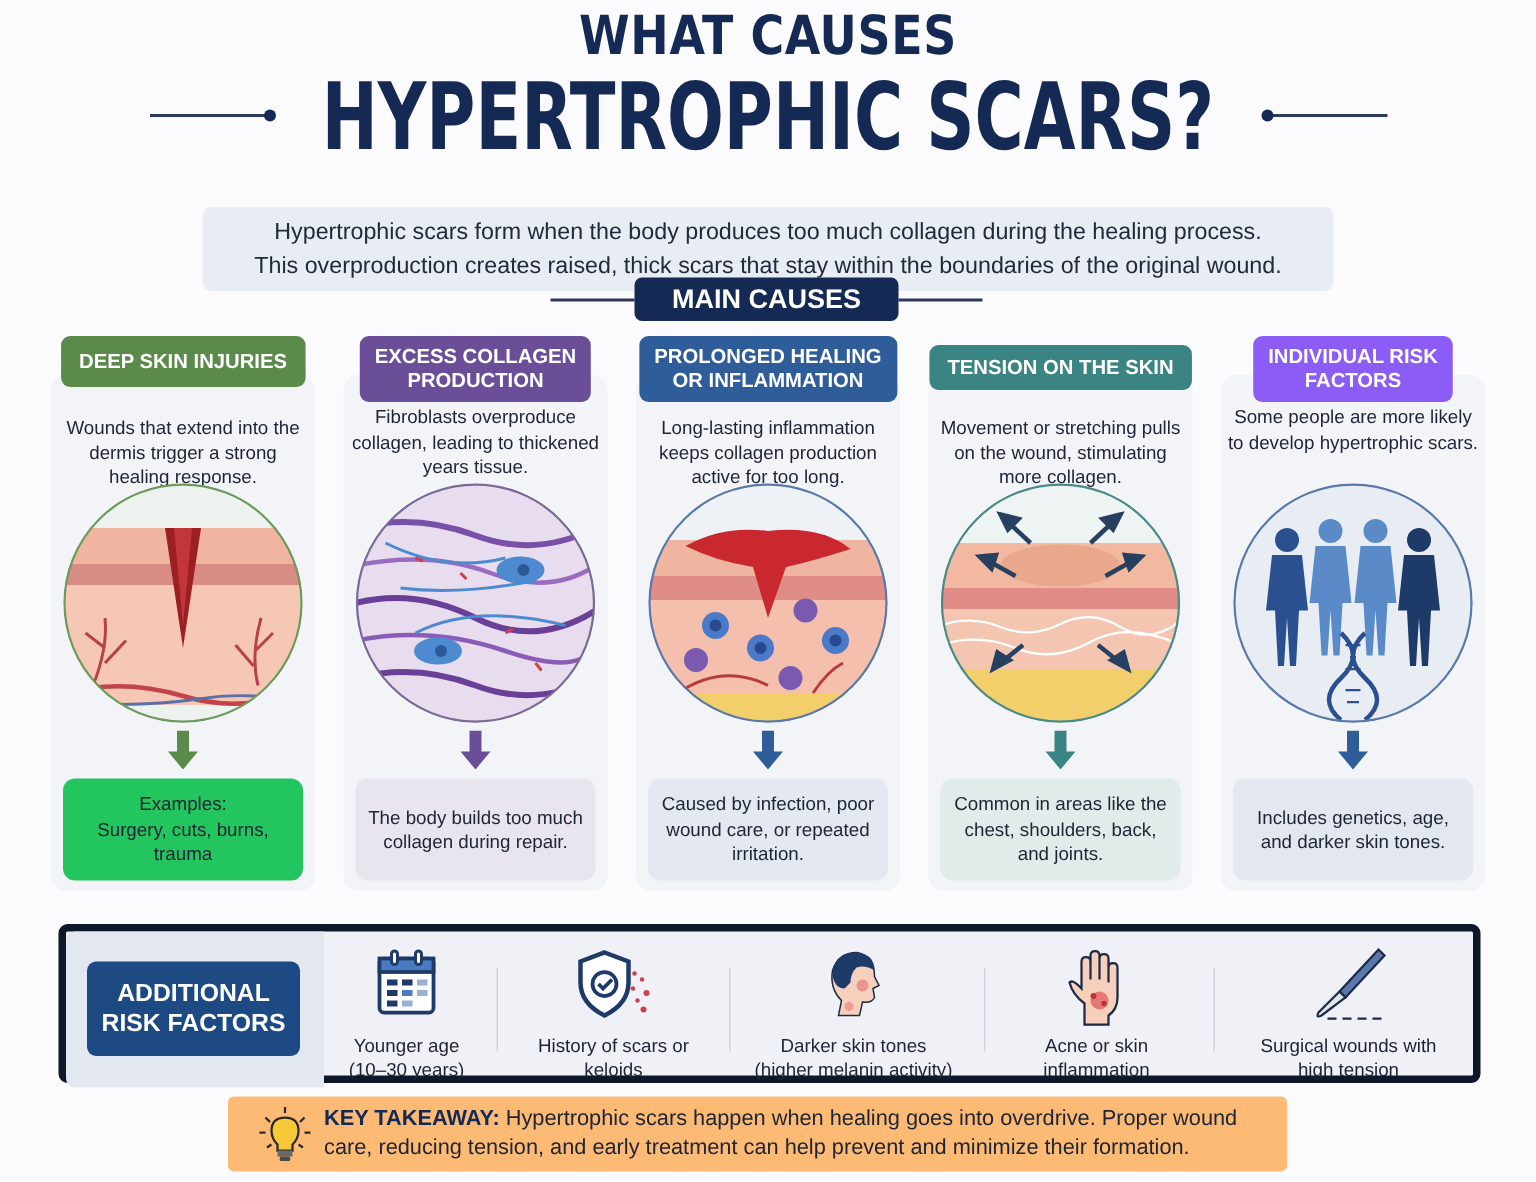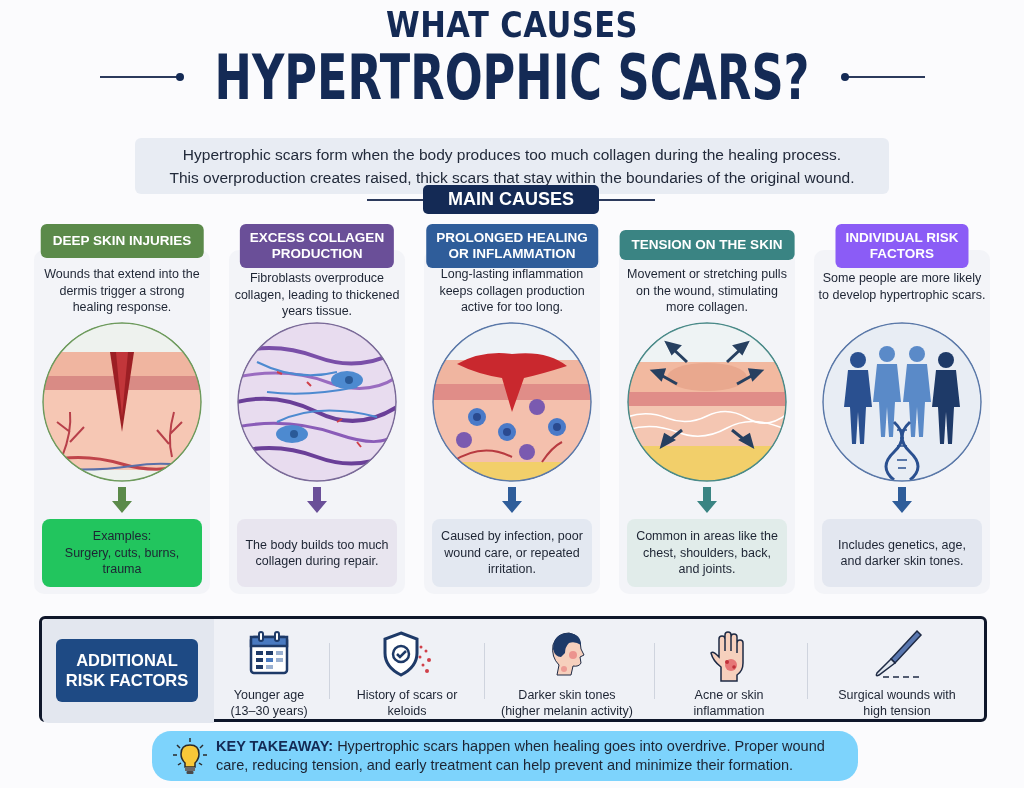--- a/index.html
+++ b/index.html
@@ -26,36 +26,36 @@
   .section-label-wrap { position: absolute; top: 185px; left: 0; width: 1024px; height: 30px; }
   .section-line { position: absolute; top: 14px; height: 1.5px; background: #2c3a5c; }
   .section-label { position: absolute; left: 423px; top: 0; width: 176px; height: 29px; background: #142a55;
     color: #fff; border-radius: 5px; text-align: center; font-weight: 700; font-size: 18px; line-height: 29px; }
 
   .cards { position: absolute; top: 222px; left: 34px; width: 956px; height: 372px; }
   .card { position: absolute; top: 0; width: 176px; height: 372px; }
   .card-bg { position: absolute; top: 28px; left: 0; width: 176px; height: 344px; background: #f3f4f8; border-radius: 10px; }
   .card-header { position: absolute; left: 50%; transform: translateX(-50%); color: #fff; font-weight: 700;
     font-size: 13.5px; line-height: 16px; text-align: center; border-radius: 6px; padding: 6px 10px; white-space: nowrap; z-index: 2; }
-  .card-desc { position: absolute; top: 44px; left: 4px; width: 168px; text-align: center; font-size: 12.5px; line-height: 16.5px; color: #1d2433; z-index: 2; }
+  .card-desc { position: absolute; top: 55px; left: 4px; width: 168px; text-align: center; font-size: 12.5px; line-height: 16.5px; color: #1d2433; z-index: 2; }
   .card-circle { position: absolute; top: 100px; left: 8px; width: 160px; height: 160px; border-radius: 50%; overflow: hidden; z-index: 2; }
   .card-arrow { position: absolute; top: 265px; left: 78px; width: 20px; height: 26px; z-index: 2; }
   .card-foot { position: absolute; top: 297px; left: 8px; width: 160px; height: 68px; border-radius: 8px;
     text-align: center; font-size: 12.5px; line-height: 16.5px; display: flex; align-items: center; justify-content: center; padding: 0 6px; z-index: 2; color: #1d2433; }
 
-  .risk { position: absolute; top: 616px; left: 39px; width: 948px; height: 106px; background: #eff1f6; border: 3px solid #0f172a; border-radius: 6px; }
+  .risk { position: absolute; top: 616px; left: 39px; width: 948px; height: 106px; background: #eff1f6; border: 5px solid #0f172a; border-radius: 6px; }
   .risk-left { position: absolute; top: 0; left: 0; width: 172px; height: 104px; background: #e3e7ef; border-radius: 6px 0 0 6px; }
   .risk-title { position: absolute; top: 20px; left: 14px; width: 142px; height: 63px; background: #1e4a84; color: #fff;
     border-radius: 6px; font-weight: 700; font-size: 16.5px; line-height: 20px; text-align: center; padding-top: 11px; }
   .risk-item { position: absolute; top: 0; height: 104px; text-align: center; }
   .risk-item .ico { position: absolute; top: 8px; left: 50%; transform: translateX(-50%); width: 56px; height: 56px; }
   .risk-item .lbl { position: absolute; top: 68px; left: 0; width: 100%; font-size: 12.5px; line-height: 16px; color: #1d2433; }
   .risk-sep { position: absolute; top: 24px; width: 1px; height: 56px; background: #cfd4de; }
 
-  .takeaway { position: absolute; top: 731px; left: 152px; width: 706px; height: 50px; background: #7dd3fc; border-radius: 19px; }
+  .takeaway { position: absolute; top: 731px; left: 152px; width: 706px; height: 50px; background: #fdba74; border-radius: 4px; }
   .takeaway .bulb { position: absolute; top: 6px; left: 20px; width: 36px; height: 38px; }
   .takeaway .txt { position: absolute; top: 6px; left: 64px; width: 640px; font-size: 14.5px; line-height: 19px; color: #1d2433; }
   .takeaway .kt { font-weight: 700; color: #142a55; }
 </style>
 </head>
 <body>
 
 <div class="title-top">WHAT CAUSES</div>
 <div class="title-main-wrap">
   <div class="title-rule rule-left">
@@ -311,21 +311,21 @@
           <rect x="15" y="38" width="7" height="4"></rect>
           <rect x="25" y="38" width="7" height="4" fill="#9ab0d0"></rect>
         </g>
       <g fill="#9ab0d0">
           <rect x="35" y="24" width="7" height="4"></rect>
           <rect x="35" y="31" width="7" height="4"></rect>
         </g>
     </svg>
     <div class="lbl">
       <div>Younger age</div>
-      <div>(13–30 years)</div>
+      <div>(10–30 years)</div>
     </div>
   </div>
   <div class="risk-sep" style="left:287px;"></div>
 
   <div class="risk-item" style="left:295px;width:140px;">
     <svg class="ico" viewBox="0 0 56 56">
       <path d="M22 6 L38 12 V26 Q38 40 22 48 Q6 40 6 26 V12 Z" fill="#fff" stroke="#1e3a68" stroke-width="3"></path>
       <circle cx="22" cy="27" r="8" fill="none" stroke="#1e3a68" stroke-width="2.5"></circle>
       <path d="M18 27 L21 30 L27 24" stroke="#1e3a68" stroke-width="2.5" fill="none"></path>
       <g fill="#d0404a">

